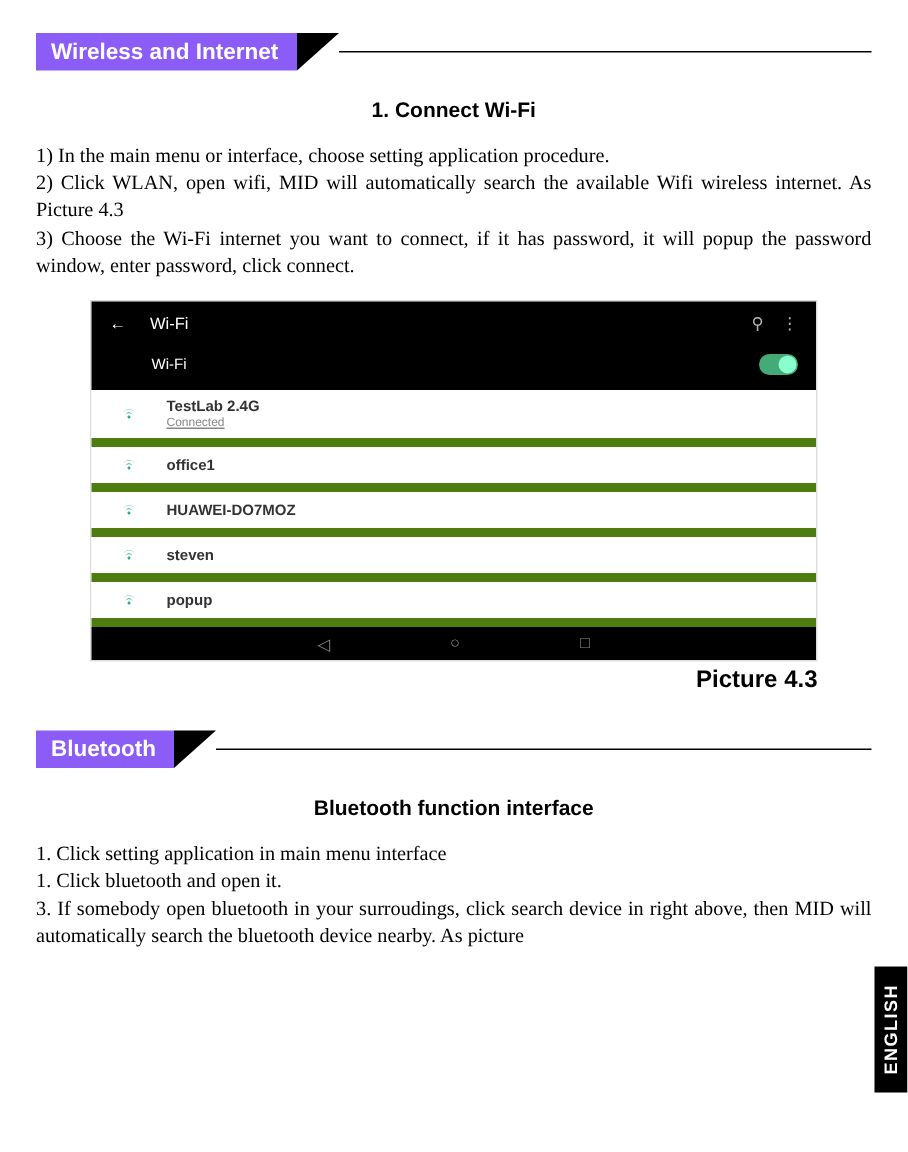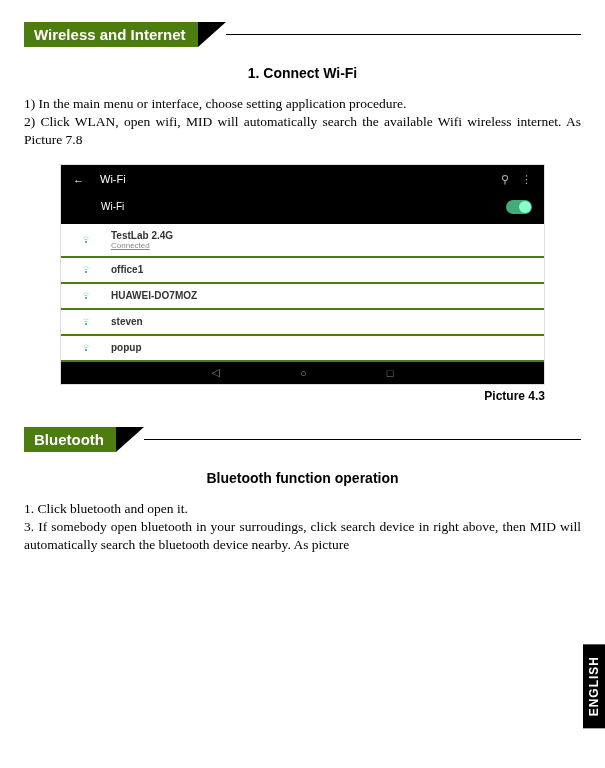--- a/index.html
+++ b/index.html
@@ -1,58 +1,59 @@
 <!DOCTYPE html>
 <html><head>
   <meta charset="utf-8">
   <style>
     * { margin: 0; padding: 0; box-sizing: border-box; }
     body { font-family: Arial, Helvetica, sans-serif; font-size: 13.5px; width: 605px; height: 768px; position: relative; background: #fff; color: #000; }
     .page { padding: 22px 24px 0 24px; }
     .section-header { display: flex; align-items: center; margin-bottom: 18px; }
-    .section-header .tab { background: #4d7c0f; color: #fff; font-weight: bold; padding: 4px 12px 4px 10px; font-size: 15px; position: relative; }
+    .section-header .tab { background: #8b5cf6; color: #fff; font-weight: bold; padding: 4px 12px 4px 10px; font-size: 15px; position: relative; }
     .section-header .tab::after { content: ''; position: absolute; right: -28px; top: 0; width: 0; height: 0; border-top: 0 solid transparent; border-bottom: 25px solid transparent; border-left: 28px solid #000; }
     .section-header .rule { flex: 1; height: 1px; background: #000; margin-left: 28px; }
     .subtitle { font-weight: bold; margin-bottom: 14px; font-size: 14px; text-align: center; }
     .paragraphs p { line-height: 1.35; margin-bottom: 0; text-align: justify; font-family: Liberation Serif, serif; }
     .figure { margin: 14px 36px 4px 36px; border: 1px solid #ddd; }
     .fig-top { background: #000; color: #fff; display: flex; align-items: center; padding: 8px 12px; font-size: 11px; }
     .fig-top .back { margin-right: 16px; }
     .fig-top .title { flex: 1; }
     .fig-top .search, .fig-top .menu { margin-left: 12px; opacity: 0.7; }
     .fig-toggle-row { background: #000; color: #fff; display: flex; align-items: center; padding: 6px 12px 10px 40px; font-size: 10px; }
     .fig-toggle-row .lbl { flex: 1; }
     .fig-toggle-row .toggle { width: 26px; height: 14px; background: #4a7; border-radius: 7px; position: relative; }
     .fig-toggle-row .toggle::after { content: ''; position: absolute; right: 1px; top: 1px; width: 12px; height: 12px; background: #8fc; border-radius: 50%; }
     .fig-list { background: #fff; }
-    .fig-row { display: flex; align-items: center; padding: 6px 12px; border-bottom: 2px solid #4d7c0f; }
+    .fig-row { display: flex; align-items: center; padding: 6px 12px; border-bottom: 6px solid #4d7c0f; }
     .fig-row .wifi-ic { width: 14px; height: 12px; margin-right: 18px; margin-left: 6px; position: relative; }
     .fig-row .wifi-ic svg { width: 14px; height: 12px; }
     .fig-row .blk { display: flex; flex-direction: column; }
     .fig-row .name { font-size: 10px; font-weight: bold; color: #333; }
     .fig-row .sub { font-size: 8px; color: #888; text-decoration: underline; }
     .fig-bot { background: #000; height: 22px; display: flex; justify-content: center; align-items: center; gap: 80px; color: #888; font-size: 11px; }
-    .caption { text-align: right; font-weight: bold; font-size: 12px; margin: 2px 36px 24px 0; }
+    .caption { text-align: right; font-weight: bold; font-size: 16px; margin: 2px 36px 24px 0; }
     .lang-tab { position: absolute; right: 0; bottom: 40px; background: #000; color: #fff; font-weight: bold; font-size: 12px; letter-spacing: 1px; writing-mode: vertical-rl; transform: rotate(180deg); padding: 12px 4px; }
   </style>
 </head>
 <body>
 
 <div class="page">
 
   <div class="section-header">
     <div class="tab">Wireless and Internet</div>
     <div class="rule"></div>
   </div>
 
   <div class="subtitle">1. Connect Wi-Fi</div>
 
   <div class="paragraphs">
     <p>1)  In the main menu or interface, choose setting application procedure.</p>
-    <p>2) Click WLAN, open wifi, MID will automatically search the available Wifi wireless internet. As Picture 7.8</p>
+    <p>2) Click WLAN, open wifi, MID will automatically search the available Wifi wireless internet. As Picture 4.3</p>
+    <p>3) Choose the Wi-Fi internet you want to connect, if it has password, it will popup the password window, enter password, click connect.</p>
   </div>
 
   <div class="figure">
     <div class="fig-top">
       <span class="back">←</span>
       <span class="title">Wi-Fi</span>
       <span class="search">⚲</span>
       <span class="menu">⋮</span>
     </div>
     <div class="fig-toggle-row">
@@ -109,22 +110,23 @@
     </div>
   </div>
 
   <div class="caption">Picture 4.3</div>
 
   <div class="section-header">
     <div class="tab">Bluetooth</div>
     <div class="rule"></div>
   </div>
 
-  <div class="subtitle">Bluetooth function operation</div>
+  <div class="subtitle">Bluetooth function interface</div>
 
   <div class="paragraphs">
+    <p>1. Click setting application in main menu interface</p>
     <p>1. Click bluetooth and open it.</p>
     <p>3. If somebody open bluetooth in your surroudings, click search device in right above, then MID will automatically search the bluetooth device nearby. As picture</p>
   </div>
 
 </div>
 
 <div class="lang-tab">ENGLISH</div>
 
 </body></html>

